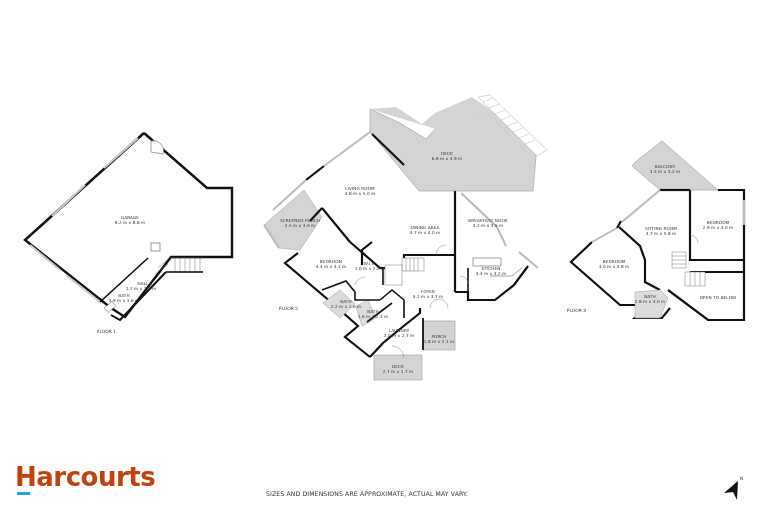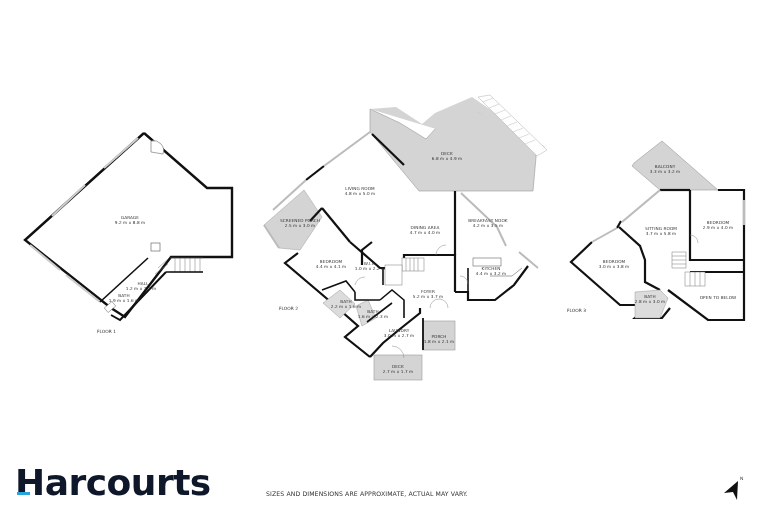--- a/index.html
+++ b/index.html
@@ -1,20 +1,20 @@
 <!DOCTYPE html>
 <html><head>
 <meta charset="utf-8">
 <style>
   html, body { margin:0; padding:0; background:#ffffff; }
   body { width:768px; height:512px; position:relative; overflow:hidden; font-family:"DejaVu Sans", sans-serif; }
   svg.plan { position:absolute; left:0; top:0; width:768px; height:512px; }
   .lbl { font-family:"DejaVu Sans", sans-serif; font-size:4.2px; fill:#333; text-anchor:middle; letter-spacing:0.1px; }
   .floorlbl { font-family:"DejaVu Sans", sans-serif; font-size:4.4px; fill:#333; }
-  .logo { position:absolute; left:15px; top:462px; font-family:"DejaVu Sans", sans-serif; font-weight:bold; font-size:36px; color:#0f172a; letter-spacing:-0.5px; }
+  .logo { position:absolute; left:15px; top:462px; font-family:"DejaVu Sans", sans-serif; font-weight:bold; font-size:26px; color:#c2410c; letter-spacing:-0.5px; }
   .logo-bar { position:absolute; left:17px; top:492px; width:13px; height:3px; background:#2aa4dc; }
   .disclaimer { position:absolute; left:266px; top:490px; font-family:"DejaVu Sans", sans-serif; font-size:6.2px; color:#333; letter-spacing:0.1px; }
 </style>
 </head>
 <body>
 
 <svg class="plan" viewBox="0 0 768 512">
 
   <g>
 

